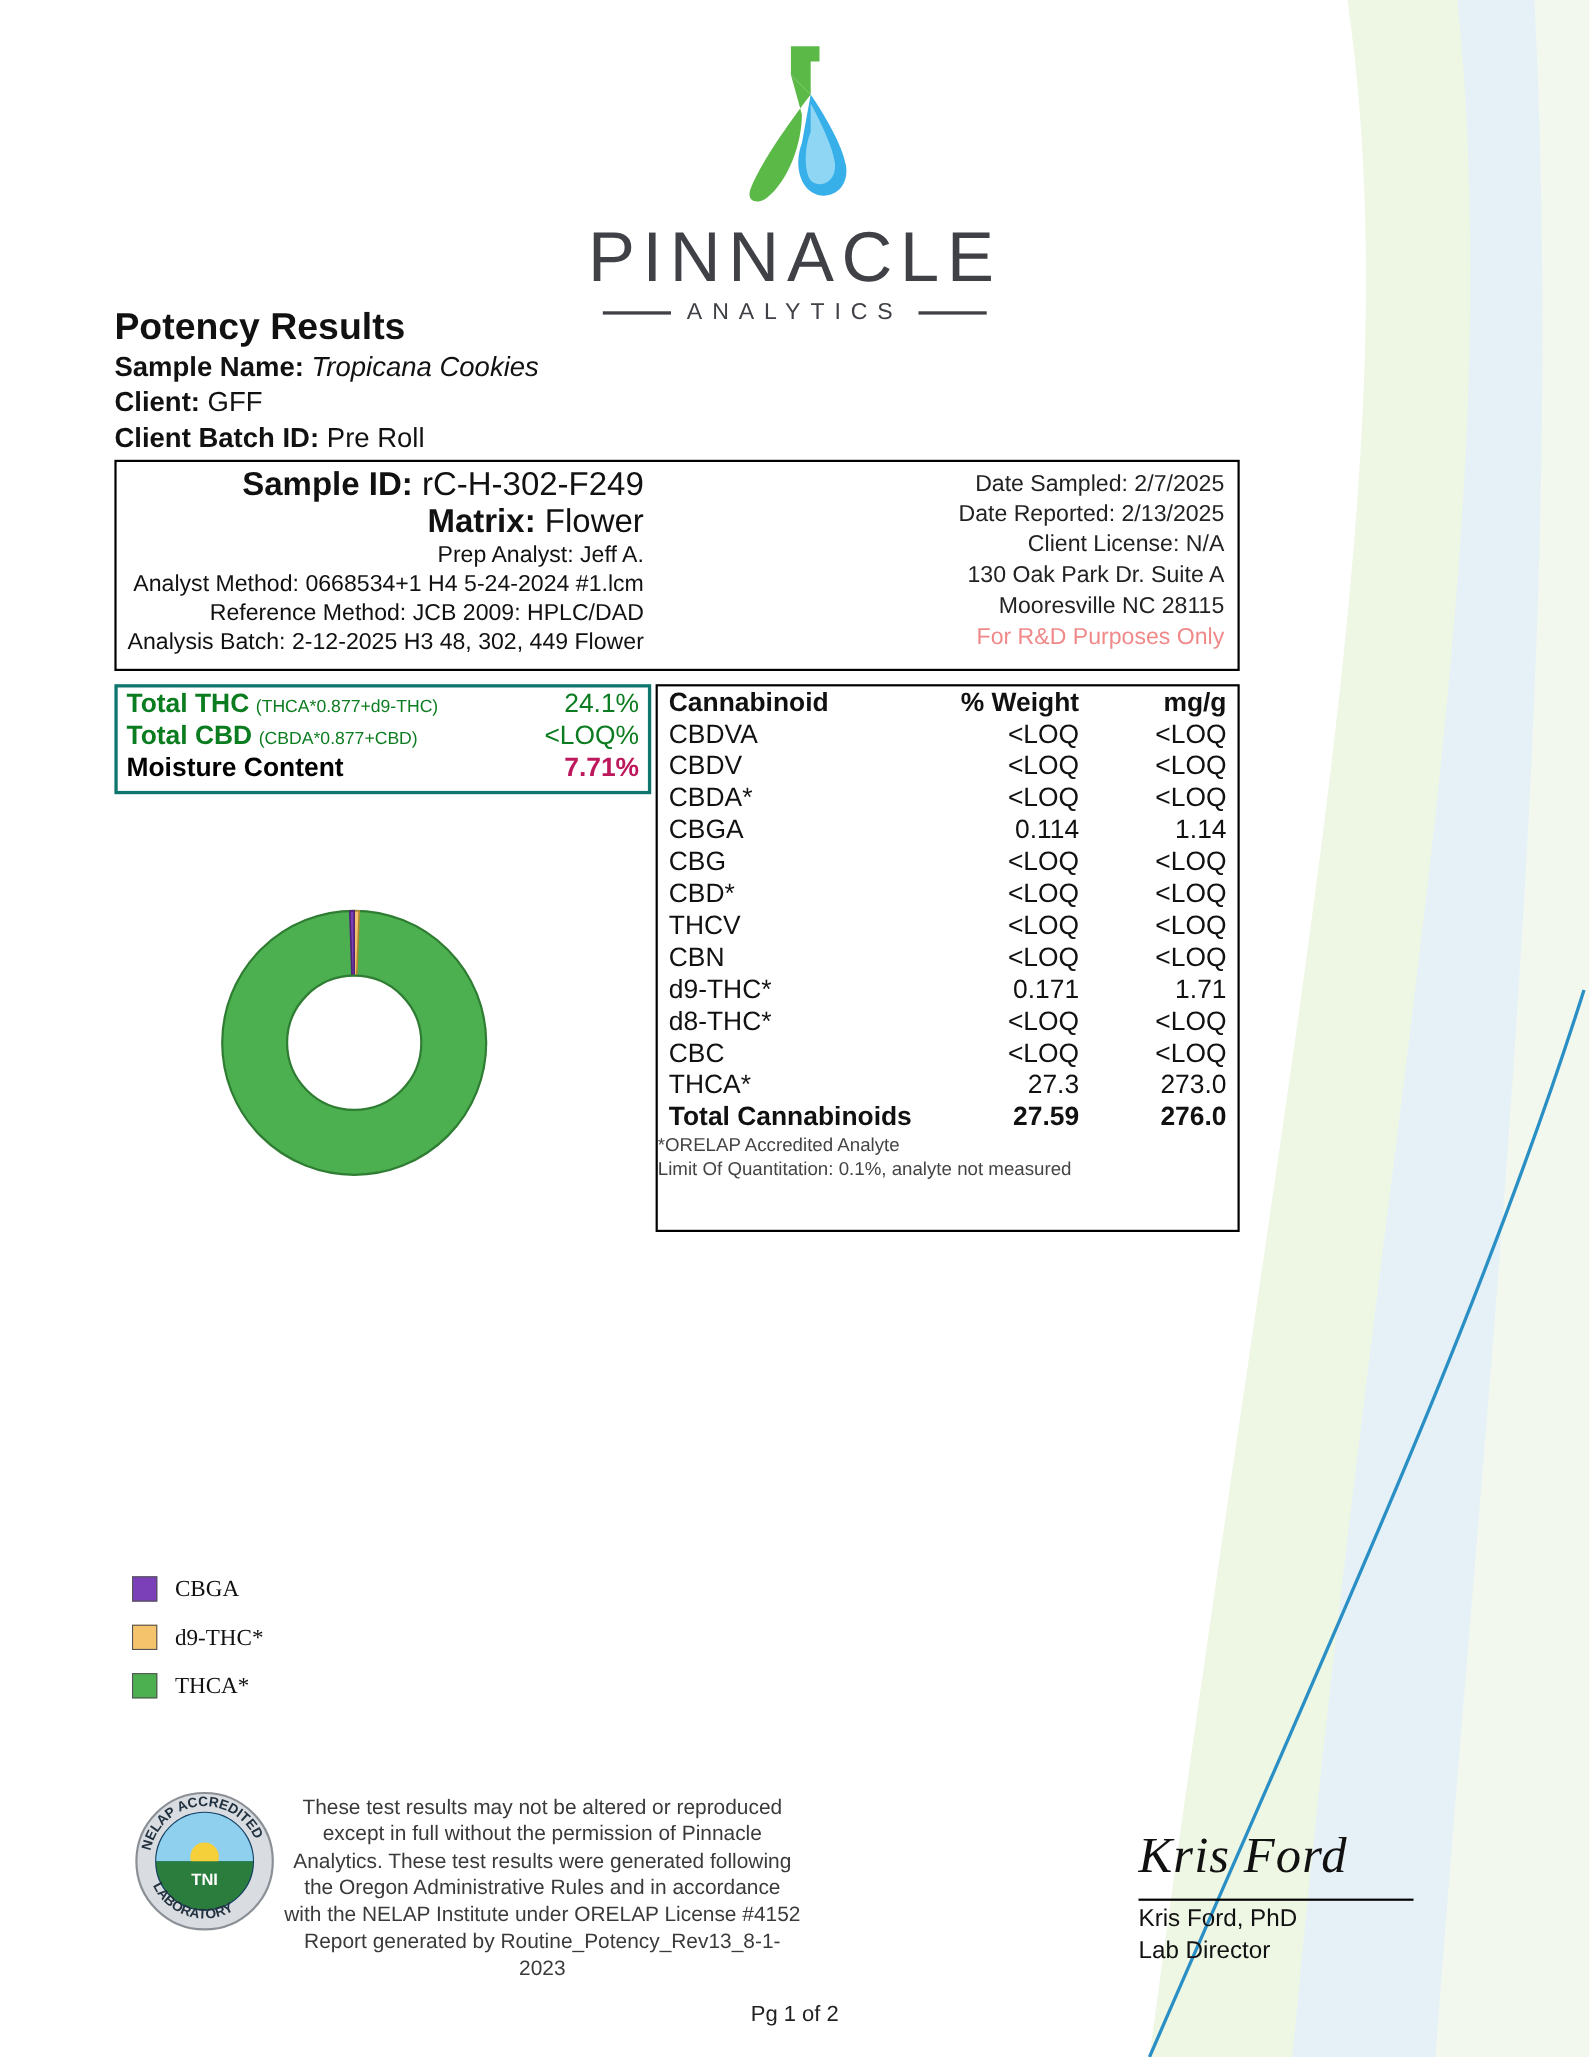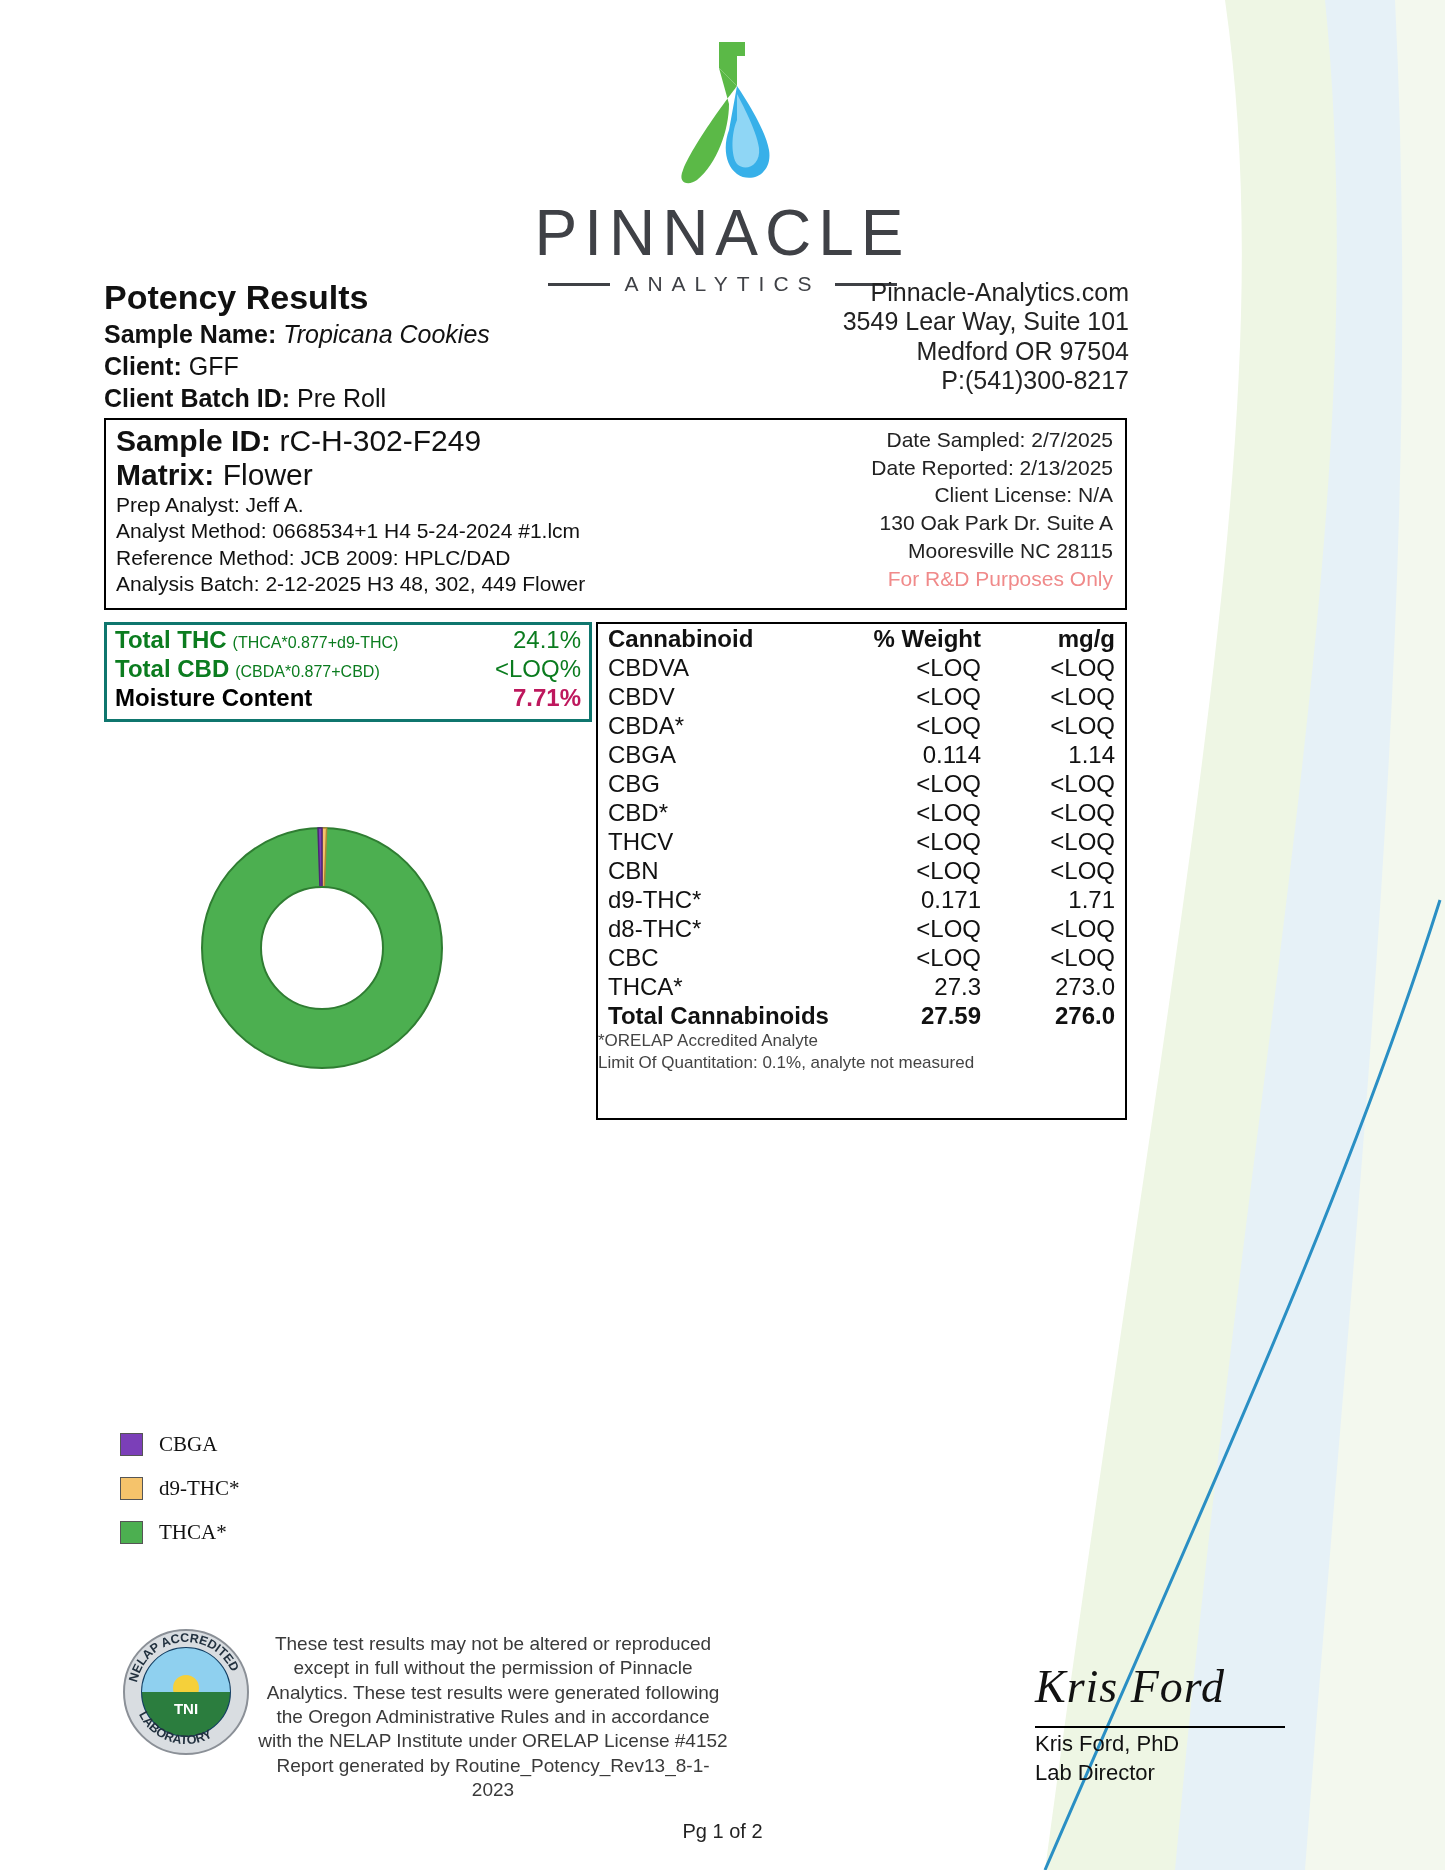--- a/index.html
+++ b/index.html
@@ -29,21 +29,21 @@
   .hdr-left { float:left; }
   .hdr-right { float:right; text-align:right; font-size:25px; color:#222; line-height:1.17; }
   .title { font-size:34px; font-weight:bold; margin:0 0 2px 0; }
   .kv { font-size:25px; line-height:1.2; margin-top:2px; }
   .kv b { font-weight:bold; }
   .kv .v { font-weight:normal; }
   .italic { font-style:italic; }
 
   
   .sid-box { position:absolute; left:104px; top:418px; width:1019px; height:188px; border:2px solid #000; }
-  .sid-left { position:absolute; left:10px; top:4px; }
+  .sid-left { position:absolute; left:10px; top:4px;text-align:right; }
   .sid-l1 { font-size:30px; font-weight:bold; }
   .sid-l1 span { font-weight:normal; }
   .sid-small { font-size:21px; font-weight:bold; line-height:1.26; }
   .sid-small span { font-weight:normal; }
   .sid-right { position:absolute; right:12px; top:6px; text-align:right; font-size:21px; line-height:1.32; color:#222; }
   .rd { color:#f08a8a; }
 
   
   .sum-box { position:absolute; left:104px; top:622px; width:482px; height:94px; border:3px solid #0f766e; }
   .sum-row { display:flex; align-items:baseline; padding:1px 8px 0 8px; }
@@ -104,26 +104,20 @@
     </svg>
     <div class="brand">PINNACLE</div>
     <div class="brand-sub">
       <span class="line"></span>
       <span class="txt">ANALYTICS</span>
       <span class="line"></span>
     </div>
   </div>
 
   <div class="hdr">
-    <div class="hdr-right">
-      <div>Pinnacle-Analytics.com</div>
-      <div>3549 Lear Way, Suite 101</div>
-      <div>Medford OR 97504</div>
-      <div>P:(541)300-8217</div>
-    </div>
     <div class="hdr-left">
       <div class="title">Potency Results</div>
       <div class="kv">
         <b>Sample Name:</b>
         <span class="v italic">Tropicana Cookies</span>
       </div>
       <div class="kv">
         <b>Client:</b>
         <span class="v">GFF</span>
       </div>

